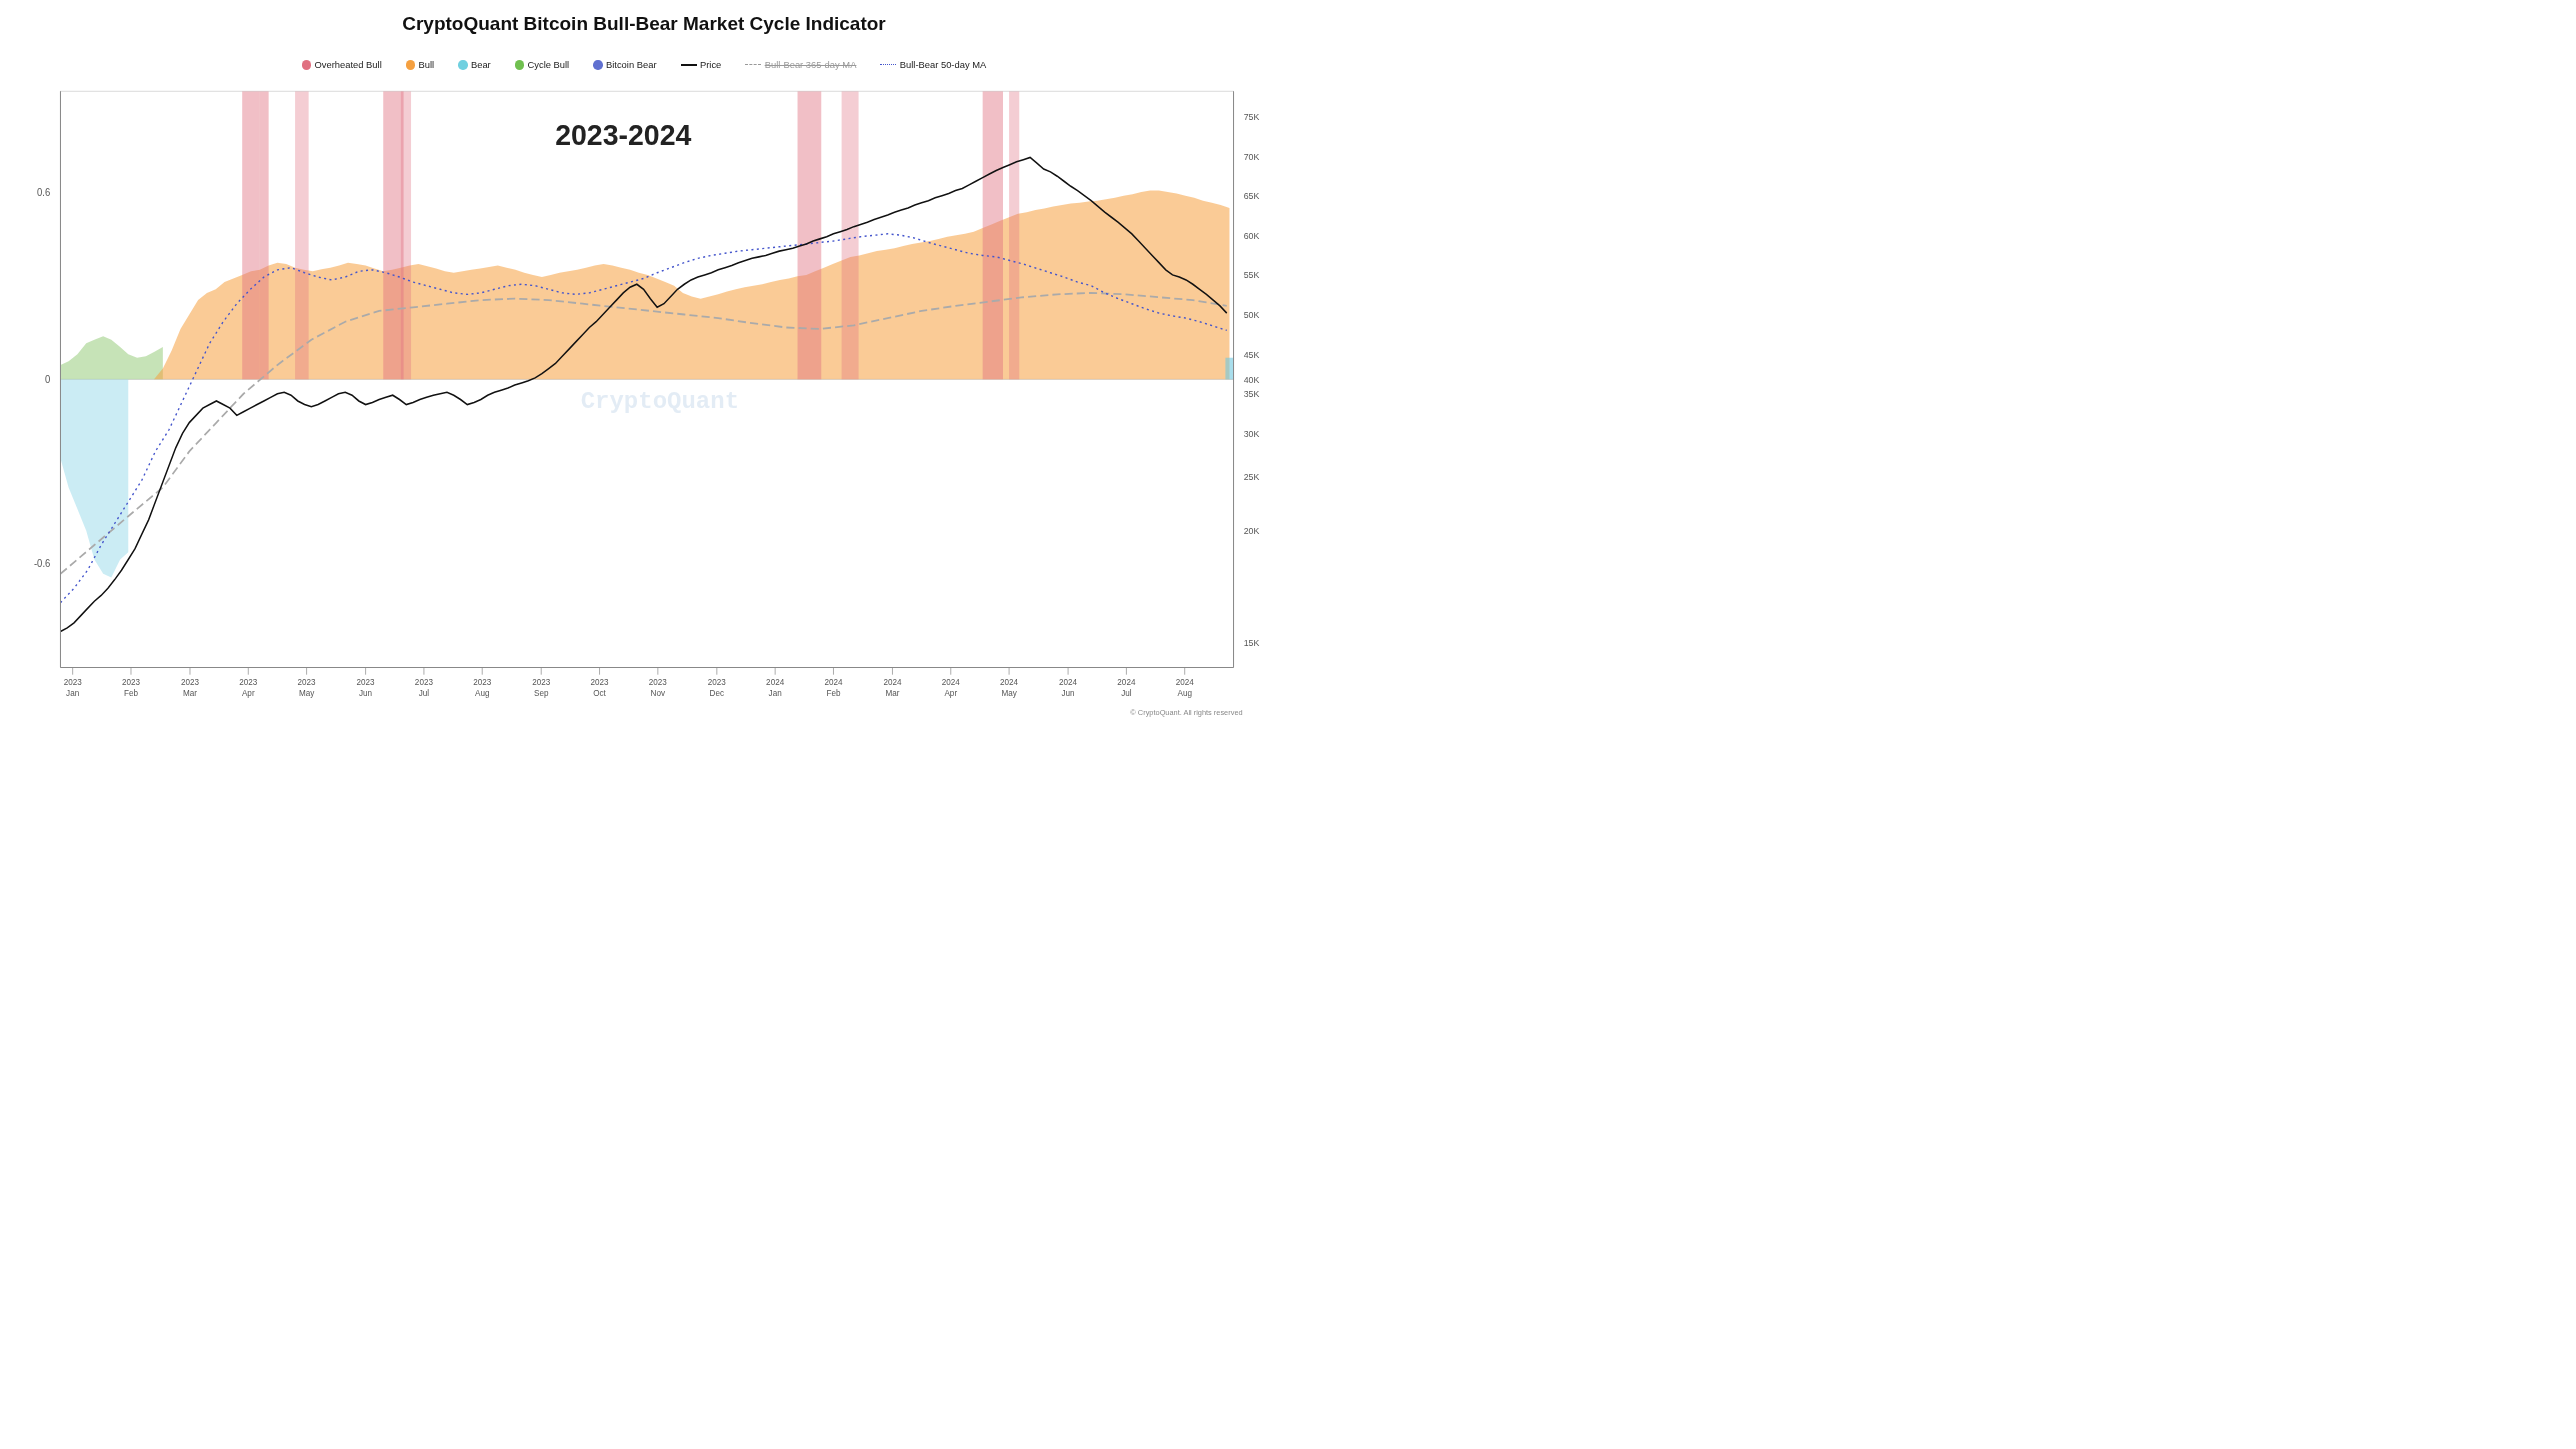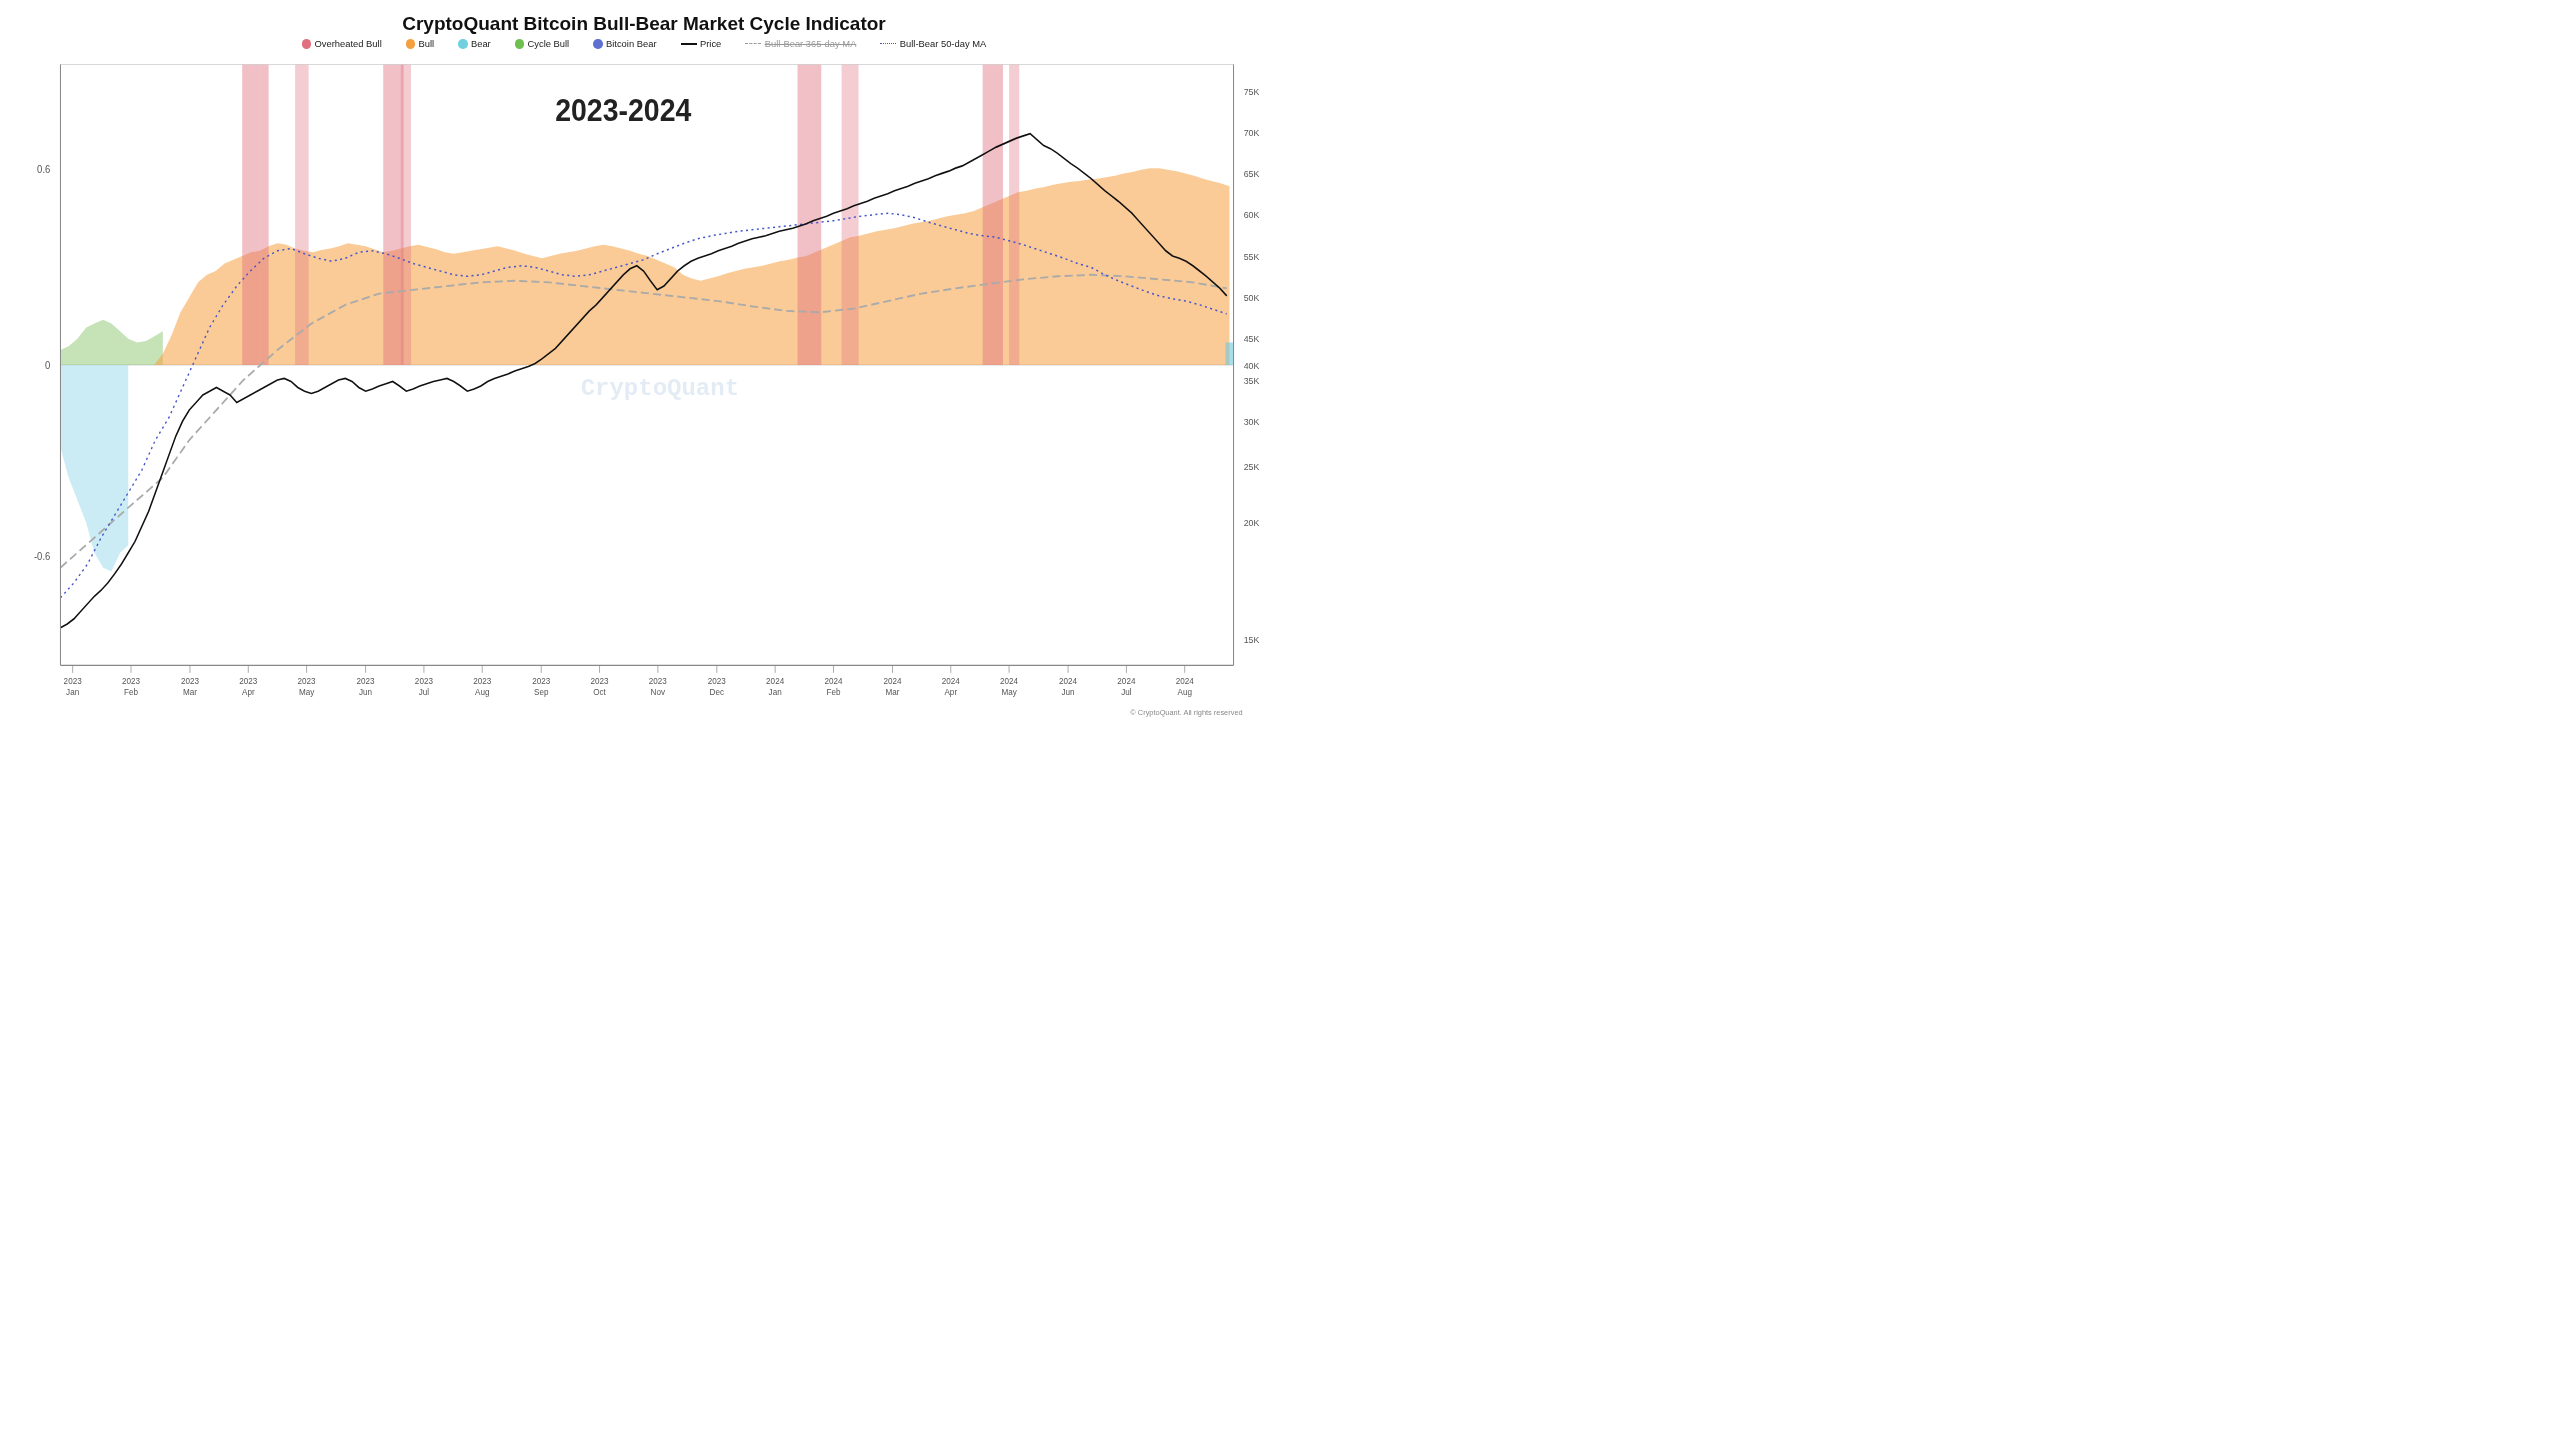--- a/index.html
+++ b/index.html
@@ -17,31 +17,31 @@
       position: relative;
       display: flex;
       flex-direction: column;
       align-items: center;
       padding: 13.4px 13.4px 6.7px 13.4px;
     }
     .chart-title {
       font-size: 19px;
       font-weight: bold;
       color: #111;
-      margin-bottom: 3px;
+      margin-bottom: 24px;
       text-align: center;
     }
     .legend {
       display: flex;
       flex-direction: row;
       align-items: center;
       gap: 24px;
       flex-wrap: wrap;
       justify-content: flex-start;
-      margin-bottom: 8px;
+      margin-bottom: 14px;
       font-size: 9.4px;
       color: #222;
     }
     .legend-item {
       display: flex;
       align-items: center;
       gap: 3.4px;
     }
     .legend-dot {
       width: 9.4px;

